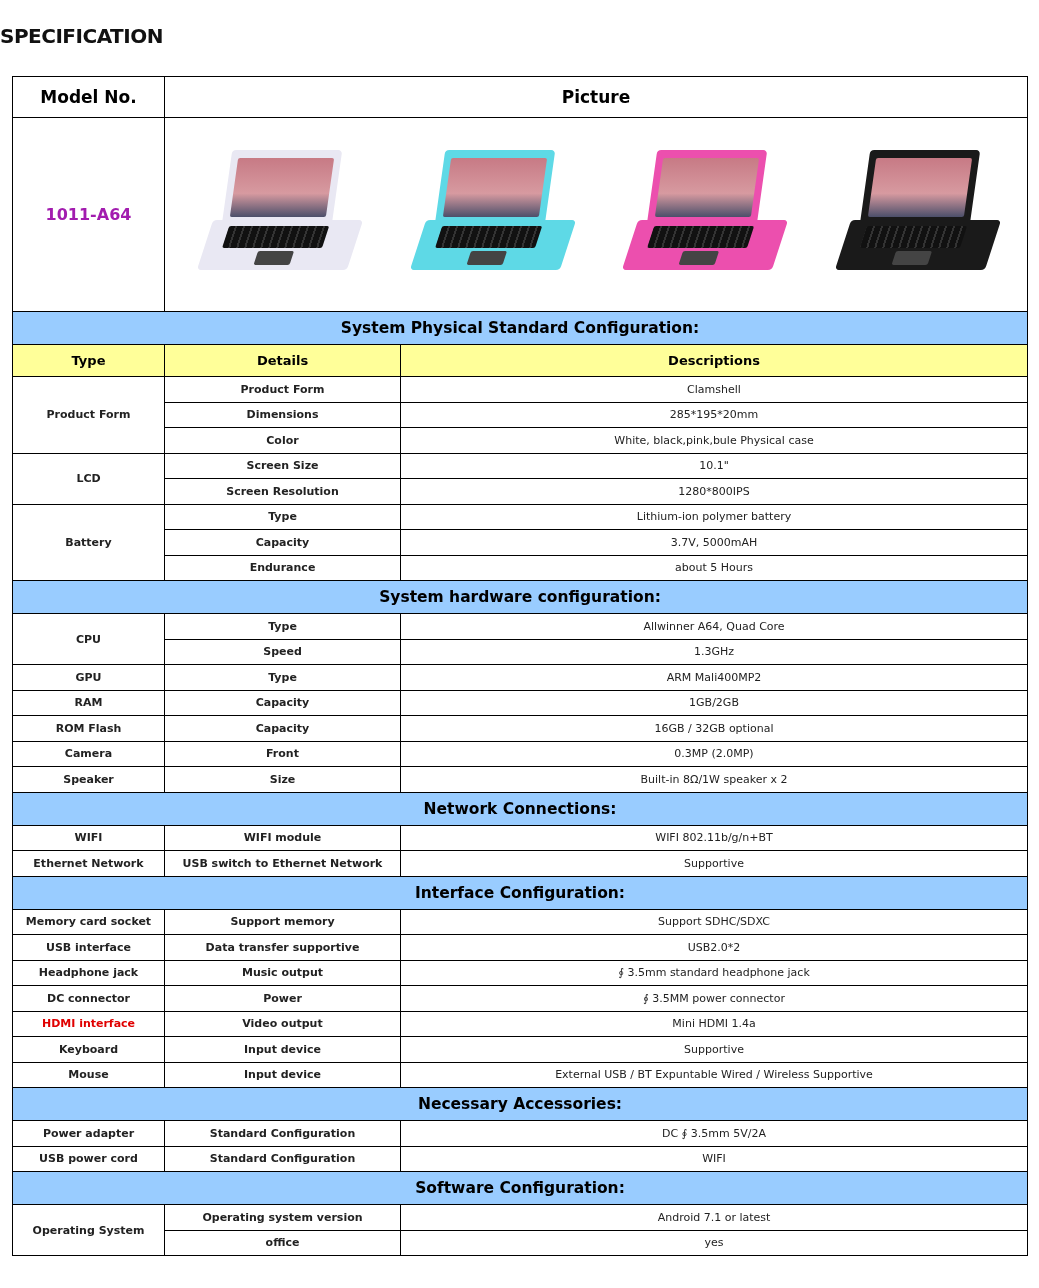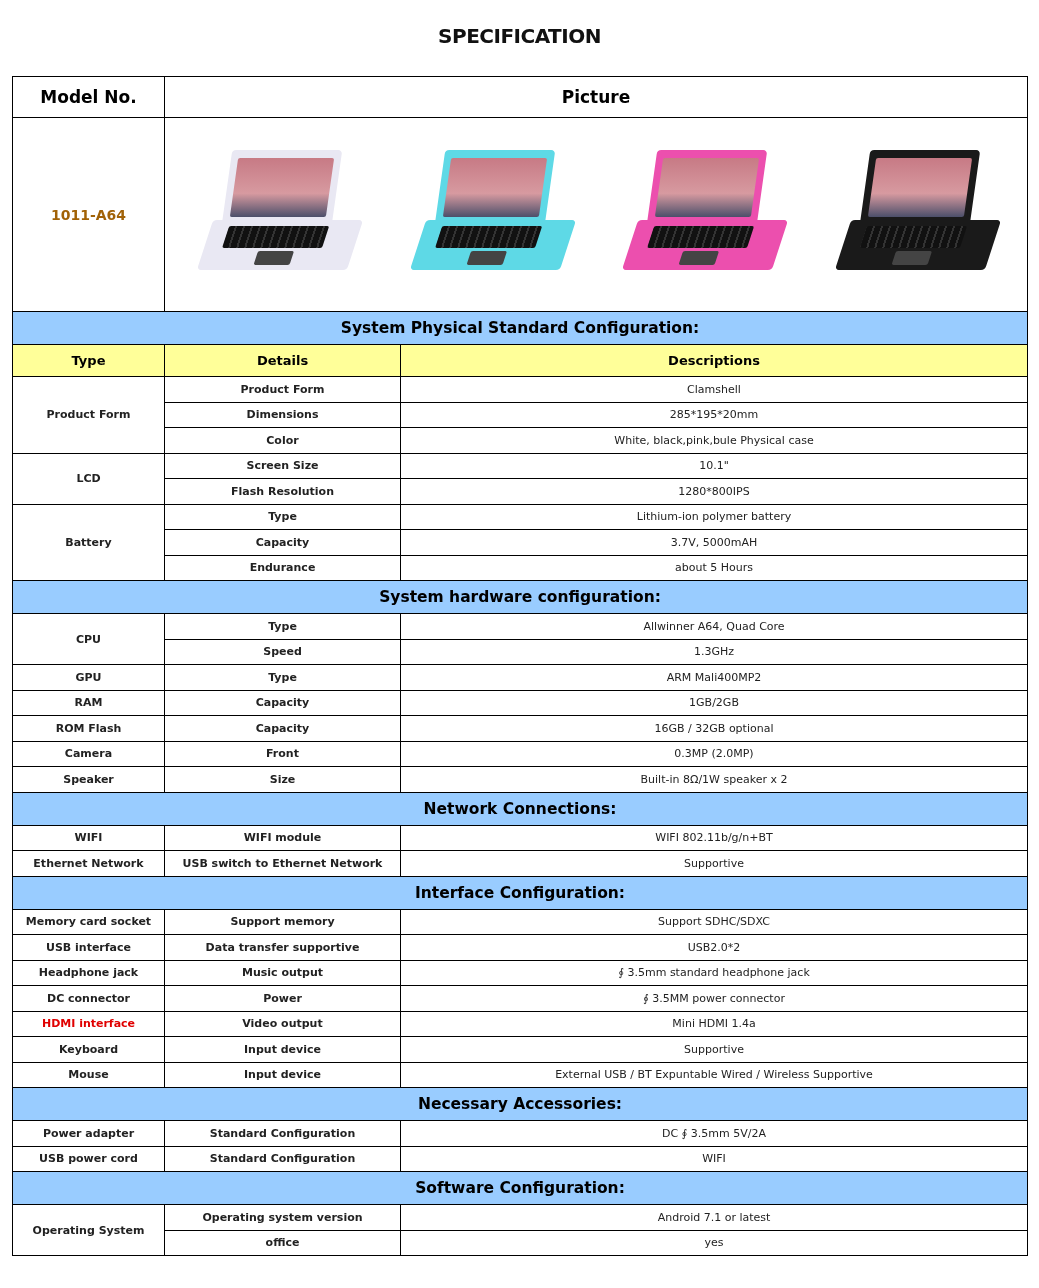--- a/index.html
+++ b/index.html
@@ -1,25 +1,25 @@
 <!DOCTYPE html>
 <html><head>
 <meta charset="utf-8">
 <style>
   html, body { margin: 0; padding: 0; background: #ffffff; }
   body { width: 1039px; height: 1288px; position: relative; font-family: "DejaVu Sans", "Liberation Sans", sans-serif; color: #111; overflow: hidden; }
-  .title { position: absolute; top: 24px; left: 0; width: 1039px; text-align: center; font-size: 20px; font-weight: bold; letter-spacing: -0.5px; }
+  .title { position: absolute; top: 24px; left: 0; width: 1039px; text-align: left; font-size: 20px; font-weight: bold; letter-spacing: -0.5px; }
   table.spec { position: absolute; top: 76px; left: 12px; width: 1015px; border-collapse: collapse; table-layout: fixed; }
   table.spec td { border: 1.5px solid #000; text-align: center; vertical-align: middle; padding: 0; font-size: 11px; font-weight: bold; color: #222; }
   col.c1 { width: 152px; }
   col.c2 { width: 236px; }
   col.c3 { width: 627px; }
   tr.top-head td { height: 40px; font-size: 17px; font-weight: bold; color: #000; }
   tr.pic-row td { height: 193px; }
-  tr.pic-row td.model { font-size: 14px; font-weight: bold; color: #a16207; }
+  tr.pic-row td.model { font-size: 16px; font-weight: bold; color: #a21caf; }
   tr.section td { background: #99ccff; height: 32px; font-size: 15.5px; font-weight: bold; color: #000; }
   tr.colhead td { background: #ffff99; height: 31px; font-size: 13px; font-weight: bold; color: #000; }
   tr.row td { height: 24.5px; }
   td.desc { font-weight: normal !important; font-size: 11px; color: #111; margin-top: 28px; }
   .red { color: #e00000 !important; }
   .pics { display: flex; justify-content: space-around; align-items: center; height: 193px; padding: 0 6px; }
   .laptop { position: relative; width: 160px; height: 150px; }
   .lid { position: absolute; left: 30px; top: 10px; width: 110px; height: 75px; border-radius: 4px; transform: skewX(-8deg); }
   .screen { position: absolute; left: 7px; top: 8px; right: 7px; bottom: 8px; background: linear-gradient(180deg, #c77a85, #d79aa0 60%, #4c4f6a 100%); border-radius: 2px; }
   .base { position: absolute; left: 8px; top: 80px; width: 150px; height: 50px; border-radius: 4px; transform: skewX(-18deg); }
@@ -105,21 +105,21 @@
       <tr class="row">
         <td>Color</td>
         <td class="desc">White, black,pink,bule Physical case</td>
       </tr>
       <tr class="row">
         <td rowspan="2">LCD</td>
         <td>Screen Size</td>
         <td class="desc">10.1"</td>
       </tr>
       <tr class="row">
-        <td>Flash Resolution</td>
+        <td>Screen Resolution</td>
         <td class="desc">1280*800IPS</td>
       </tr>
       <tr class="row">
         <td rowspan="3">Battery</td>
         <td>Type</td>
         <td class="desc">Lithium-ion polymer battery</td>
       </tr>
       <tr class="row">
         <td>Capacity</td>
         <td class="desc">3.7V, 5000mAH</td>

